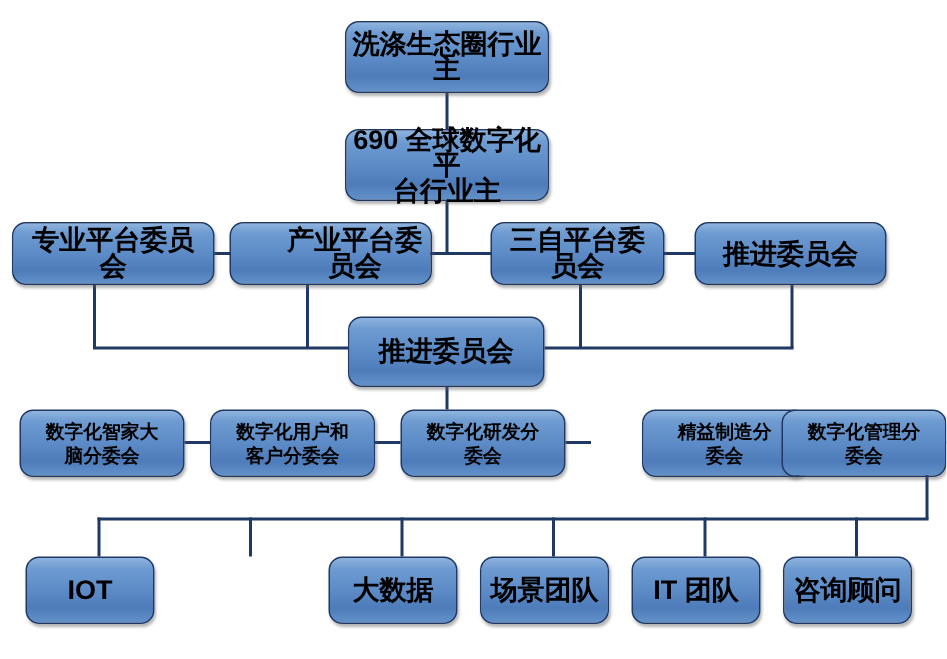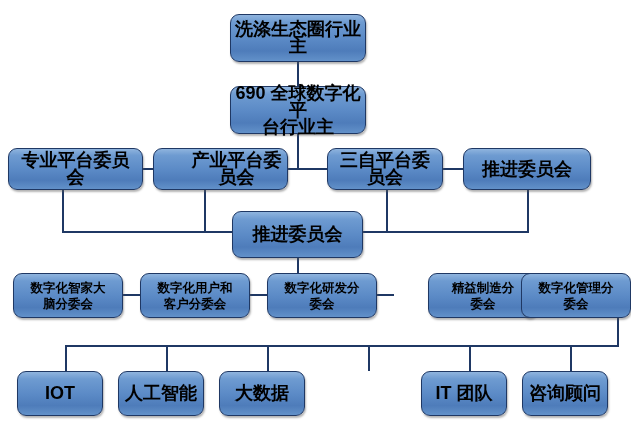--- a/index.html
+++ b/index.html
@@ -146,25 +146,25 @@
 委会</span>
   </div>
   <div class="node small" style="left:521px; top:273px; width:110px; height:45px;">
     <span class="lbl">数字化管理分
 委会</span>
   </div>
 
   <div class="node" style="left:17px; top:371px; width:86px; height:45px;">
     <span class="lbl">IOT</span>
   </div>
-  <div class="node" style="left:118px; top:371px; width:86px; height:45px;">
-    <span class="lbl">人工智能</span>
-  </div>
   <div class="node" style="left:219px; top:371px; width:86px; height:45px;">
     <span class="lbl">大数据</span>
+  </div>
+  <div class="node" style="left:320px; top:371px; width:86px; height:45px;">
+    <span class="lbl">场景团队</span>
   </div>
   <div class="node" style="left:421px; top:371px; width:86px; height:45px;">
     <span class="lbl">IT 团队</span>
   </div>
   <div class="node" style="left:522px; top:371px; width:86px; height:45px;">
     <span class="lbl">咨询顾问</span>
   </div>
 
 </div>
 

